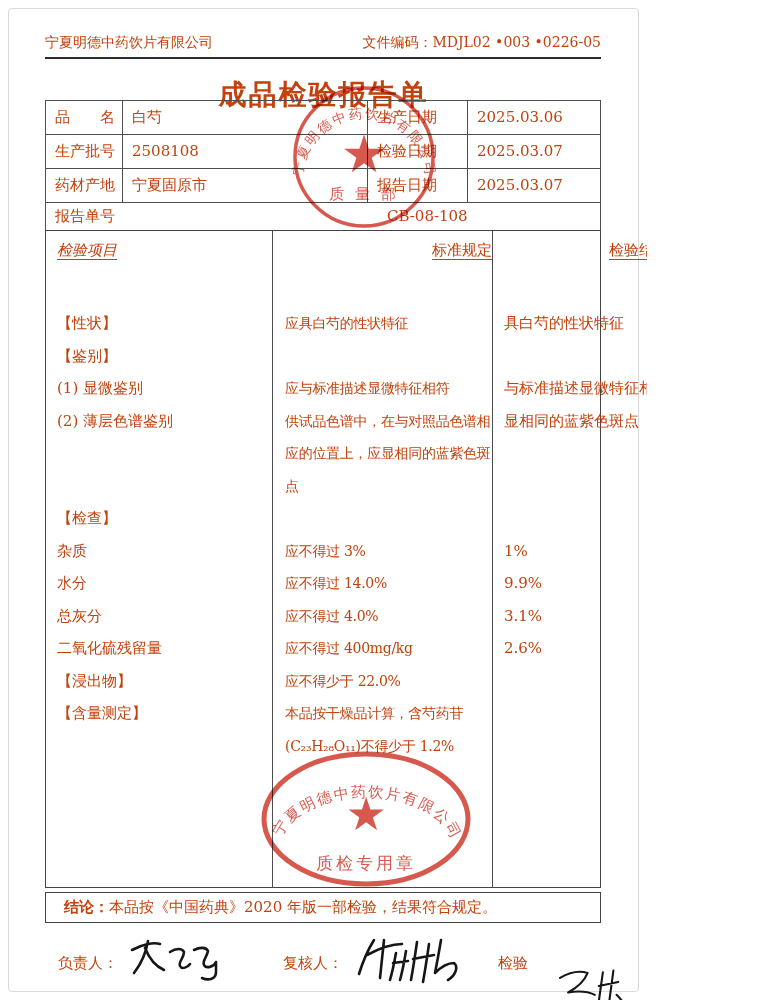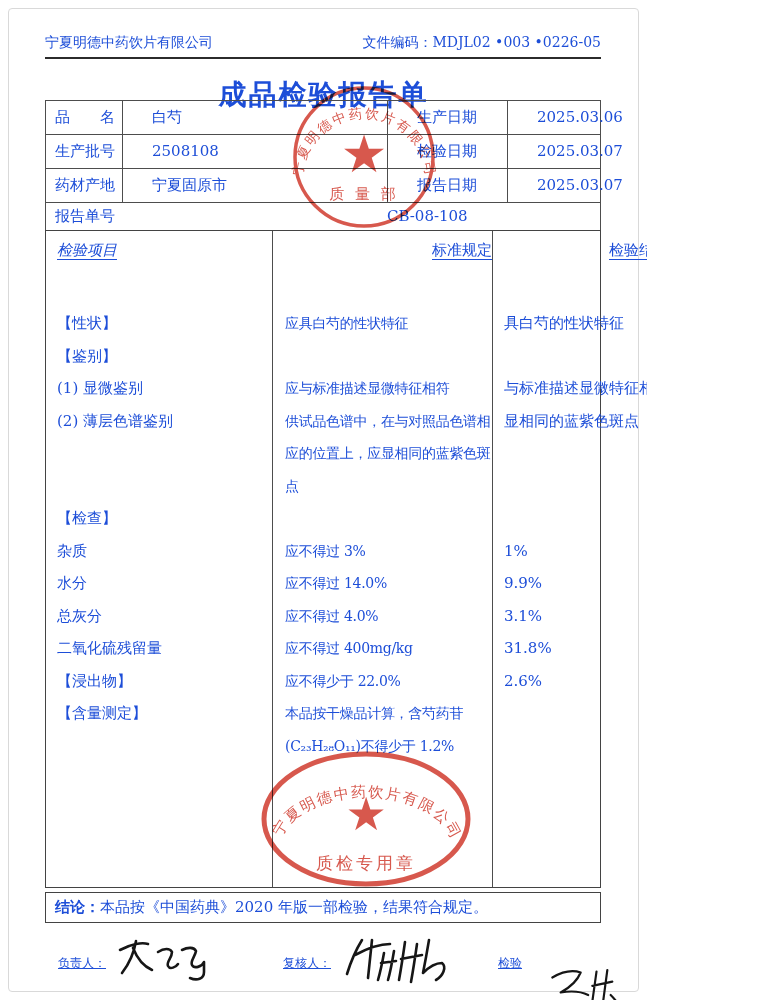--- a/index.html
+++ b/index.html
@@ -1,56 +1,56 @@
 <!DOCTYPE html>
 <html><head>
 <meta charset="utf-8">
 <style>
   html,body{margin:0;padding:0;background:#ffffff;}
   .page{position:relative;width:647px;height:1000px;background:#fff;overflow:hidden;
-        font-family:"DejaVu Serif","Liberation Serif",serif;color:#1d4ed8;}
+        font-family:"DejaVu Serif","Liberation Serif",serif;color:#c2410c;}
   .edge{position:absolute;inset:8px;border:1px solid #d9d9d9;border-radius:4px;pointer-events:none;}
 
   
   .hdr{position:absolute;left:45px;right:46px;top:28px;height:24px;display:flex;
        justify-content:space-between;align-items:flex-end;border-bottom:2px solid #2b2b2b;
        padding-bottom:5px;font-size:14px;}
   .title{position:absolute;left:0;right:0;top:56px;text-align:center;font-size:28px;
          font-weight:bold;letter-spacing:2px;margin-top:20px;}
 
   
   .info{position:absolute;left:45px;right:46px;top:100px;border:1px solid #4d4d4d;background:transparent;}
   .irow{display:grid;grid-template-columns:77px 245px 100px 1fr;height:33px;line-height:32px;
-        font-size:15px;border-bottom:1px solid #4d4d4d;gap:20px;}
+        font-size:15px;border-bottom:1px solid #4d4d4d;}
   .icell{padding-left:9px;border-right:1px solid #4d4d4d;white-space:nowrap;overflow:visible;}
   .icell:last-child{border-right:none;}
   .irow4{display:grid;grid-template-columns:322px 1fr;height:27px;line-height:26px;font-size:15px;gap:10px;}
   .irow4 .icell{border-right:none;}
 
   
   .main{position:absolute;left:45px;right:46px;top:230px;height:656px;border:1.5px solid #434343;
         display:grid;grid-template-columns:227px 220px 1fr;}
   .mcol{position:relative;}
   .mcol.b{border-right:1px solid #4d4d4d;}
   .mhead{height:66px;padding-top:10px;font-size:15px;}
   .mhead.left{padding-left:11px;font-style:italic;}
   .mhead.center{text-align:right;}
   .mhead span{text-decoration:underline;text-underline-offset:4px;}
   .mline{height:32.5px;line-height:32.5px;font-size:15px;padding-left:11px;white-space:nowrap;}
   .mcol2 .mline{font-size:14px;letter-spacing:-0.3px;padding-left:12px;}
 
   
   .conclusion{position:absolute;left:45px;right:46px;top:892px;height:31px;border:1.5px solid #434343;
-              line-height:29px;font-size:15px;padding-left:9px;box-sizing:border-box;white-space:nowrap;}
+              line-height:29px;font-size:15px;padding-left:18px;box-sizing:border-box;white-space:nowrap;}
   .conclusion .lab{font-weight:bold;}
 
   
   .sigs{position:absolute;left:58px;right:46px;top:933px;height:62px;}
   .sig-group{position:absolute;top:0;display:flex;align-items:center;}
-  .sig-label{font-size:12px;line-height:60px;text-decoration:underline;}
+  .sig-label{font-size:15px;line-height:60px;}
   .sig-svg{margin-left:6px;margin-top:-6px;}
 
   
   .stamp{position:absolute;opacity:.84;mix-blend-mode:multiply;pointer-events:none;}
   .stamp-top{left:289px;top:82px;}
   .stamp-bottom{left:256px;top:748px;}
 </style>
 </head>
 <body>
 
@@ -129,21 +129,20 @@
       <div class="mline">具白芍的性状特征</div>
       <div class="mline"></div>
       <div class="mline">与标准描述显微特征相符</div>
       <div class="mline">显相同的蓝紫色斑点</div>
       <div class="mline"></div>
       <div class="mline"></div>
       <div class="mline"></div>
       <div class="mline">1%</div>
       <div class="mline">9.9%</div>
       <div class="mline">3.1%</div>
-      <div class="mline">31.8%</div>
       <div class="mline">2.6%</div>
       <div class="mline"></div>
     </div>
   </div>
 
   <div class="conclusion">
     <span class="lab">结论：</span><span>本品按《中国药典》2020 年版一部检验，结果符合规定。</span>
   </div>
 
   <div class="sigs">

